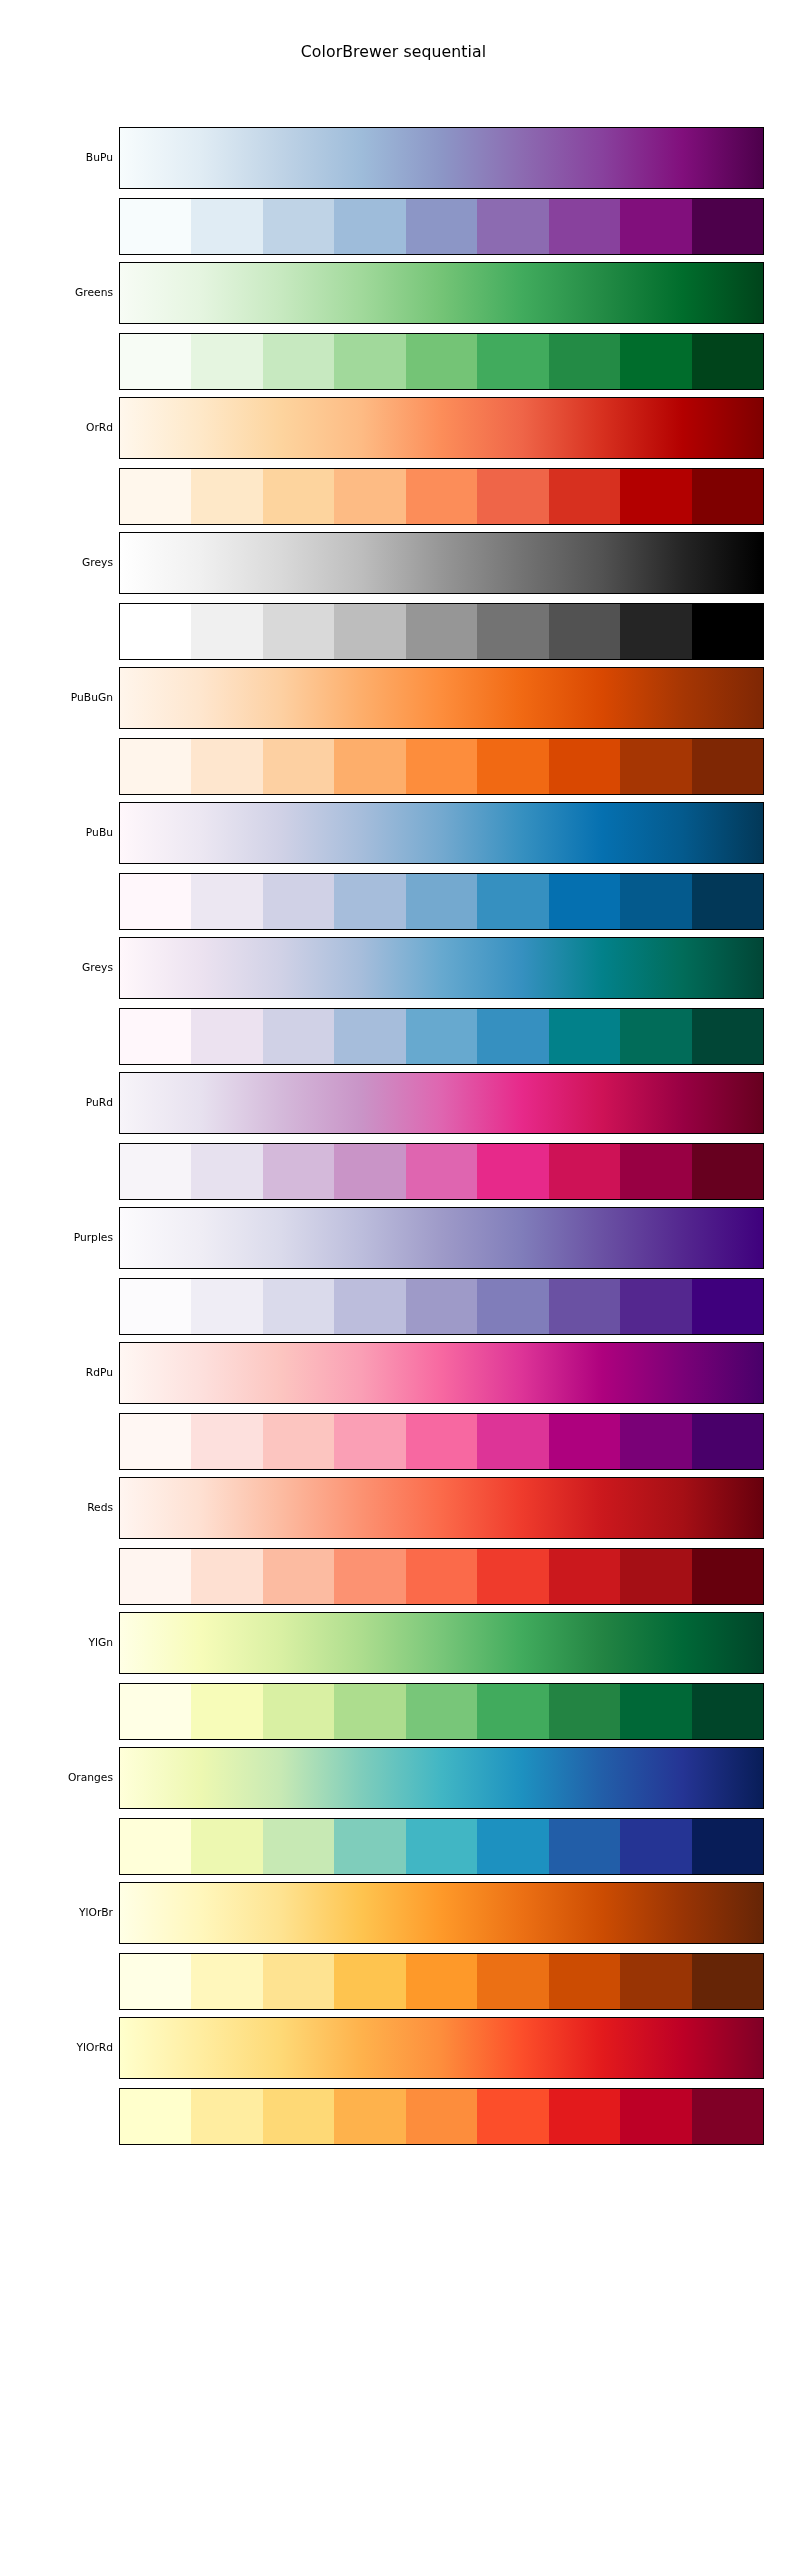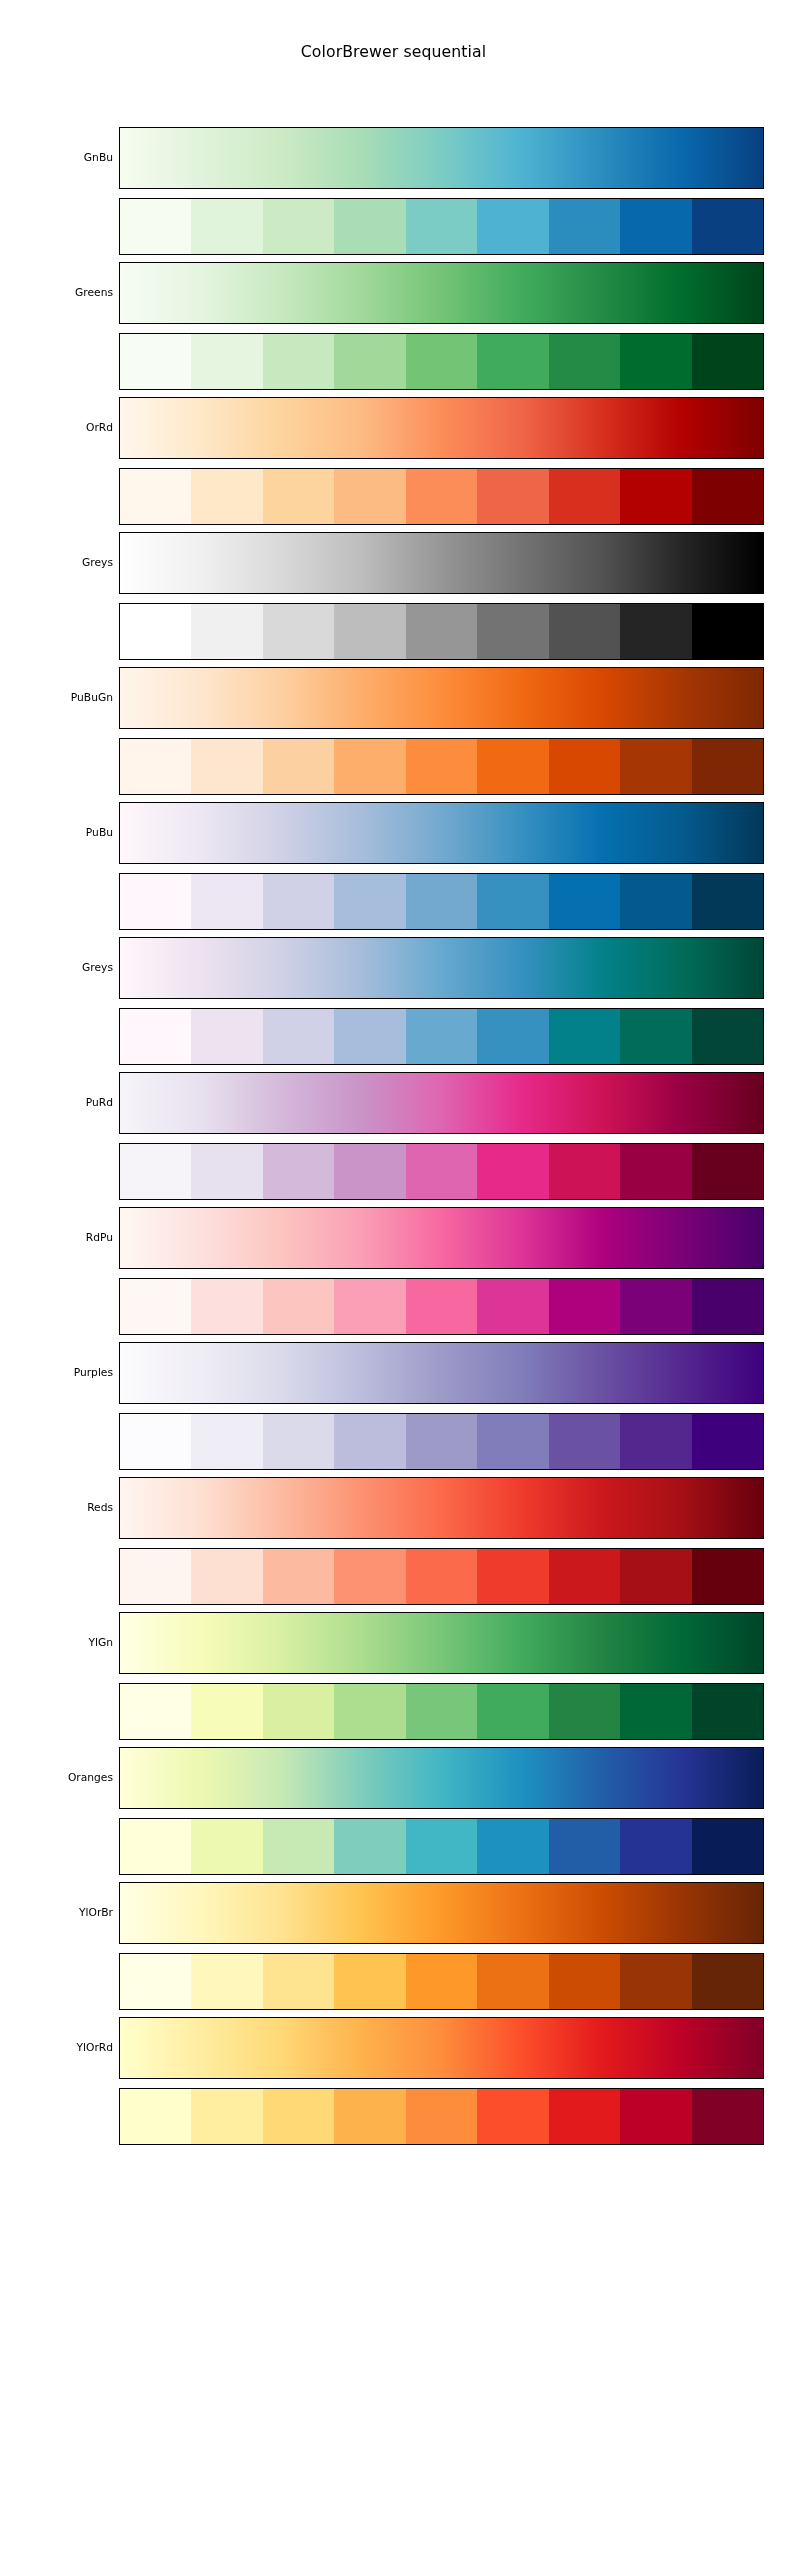--- a/index.html
+++ b/index.html
@@ -80,32 +80,32 @@
 </style>
 </head>
 <body>
 
 <div id="figure">
 
   <div id="figure-title">ColorBrewer sequential</div>
 
   <div id="cmap-list">
       <div class="cmap-group">
-        <div class="cmap-label">GnBu</div>
-        <div class="bar bar-continuous" style="background-image: linear-gradient(to right, rgb(247, 252, 240), rgb(224, 243, 219), rgb(204, 235, 197), rgb(168, 221, 181), rgb(123, 204, 196), rgb(78, 179, 211), rgb(43, 140, 190), rgb(8, 104, 172), rgb(8, 64, 129));"></div>
-        <div class="bar bar-discrete">
-          <div class="swatch" style="background: rgb(247, 252, 240);"></div>
-          <div class="swatch" style="background: rgb(224, 243, 219);"></div>
-          <div class="swatch" style="background: rgb(204, 235, 197);"></div>
-          <div class="swatch" style="background: rgb(168, 221, 181);"></div>
-          <div class="swatch" style="background: rgb(123, 204, 196);"></div>
-          <div class="swatch" style="background: rgb(78, 179, 211);"></div>
-          <div class="swatch" style="background: rgb(43, 140, 190);"></div>
-          <div class="swatch" style="background: rgb(8, 104, 172);"></div>
-          <div class="swatch" style="background: rgb(8, 64, 129);"></div>
+        <div class="cmap-label">BuPu</div>
+        <div class="bar bar-continuous" style="background-image: linear-gradient(to right, rgb(247, 252, 253), rgb(224, 236, 244), rgb(191, 211, 230), rgb(158, 188, 218), rgb(140, 150, 198), rgb(140, 107, 177), rgb(136, 65, 157), rgb(129, 15, 124), rgb(77, 0, 75));"></div>
+        <div class="bar bar-discrete">
+          <div class="swatch" style="background: rgb(247, 252, 253);"></div>
+          <div class="swatch" style="background: rgb(224, 236, 244);"></div>
+          <div class="swatch" style="background: rgb(191, 211, 230);"></div>
+          <div class="swatch" style="background: rgb(158, 188, 218);"></div>
+          <div class="swatch" style="background: rgb(140, 150, 198);"></div>
+          <div class="swatch" style="background: rgb(140, 107, 177);"></div>
+          <div class="swatch" style="background: rgb(136, 65, 157);"></div>
+          <div class="swatch" style="background: rgb(129, 15, 124);"></div>
+          <div class="swatch" style="background: rgb(77, 0, 75);"></div>
         </div>
       </div>
       <div class="cmap-group">
         <div class="cmap-label">Greens</div>
         <div class="bar bar-continuous" style="background-image: linear-gradient(to right, rgb(247, 252, 245), rgb(229, 245, 224), rgb(199, 233, 192), rgb(161, 217, 155), rgb(116, 196, 118), rgb(65, 171, 93), rgb(35, 139, 69), rgb(0, 109, 44), rgb(0, 68, 27));"></div>
         <div class="bar bar-discrete">
           <div class="swatch" style="background: rgb(247, 252, 245);"></div>
           <div class="swatch" style="background: rgb(229, 245, 224);"></div>
           <div class="swatch" style="background: rgb(199, 233, 192);"></div>
           <div class="swatch" style="background: rgb(161, 217, 155);"></div>
@@ -200,50 +200,50 @@
           <div class="swatch" style="background: rgb(212, 185, 218);"></div>
           <div class="swatch" style="background: rgb(201, 148, 199);"></div>
           <div class="swatch" style="background: rgb(223, 101, 176);"></div>
           <div class="swatch" style="background: rgb(231, 41, 138);"></div>
           <div class="swatch" style="background: rgb(206, 18, 86);"></div>
           <div class="swatch" style="background: rgb(152, 0, 67);"></div>
           <div class="swatch" style="background: rgb(103, 0, 31);"></div>
         </div>
       </div>
       <div class="cmap-group">
+        <div class="cmap-label">Purples</div>
+        <div class="bar bar-continuous" style="background-image: linear-gradient(to right, rgb(252, 251, 253), rgb(239, 237, 245), rgb(218, 218, 235), rgb(188, 189, 220), rgb(158, 154, 200), rgb(128, 125, 186), rgb(106, 81, 163), rgb(84, 39, 143), rgb(63, 0, 125));"></div>
+        <div class="bar bar-discrete">
+          <div class="swatch" style="background: rgb(252, 251, 253);"></div>
+          <div class="swatch" style="background: rgb(239, 237, 245);"></div>
+          <div class="swatch" style="background: rgb(218, 218, 235);"></div>
+          <div class="swatch" style="background: rgb(188, 189, 220);"></div>
+          <div class="swatch" style="background: rgb(158, 154, 200);"></div>
+          <div class="swatch" style="background: rgb(128, 125, 186);"></div>
+          <div class="swatch" style="background: rgb(106, 81, 163);"></div>
+          <div class="swatch" style="background: rgb(84, 39, 143);"></div>
+          <div class="swatch" style="background: rgb(63, 0, 125);"></div>
+        </div>
+      </div>
+      <div class="cmap-group">
         <div class="cmap-label">RdPu</div>
         <div class="bar bar-continuous" style="background-image: linear-gradient(to right, rgb(255, 247, 243), rgb(253, 224, 221), rgb(252, 197, 192), rgb(250, 159, 181), rgb(247, 104, 161), rgb(221, 52, 151), rgb(174, 1, 126), rgb(122, 1, 119), rgb(73, 0, 106));"></div>
         <div class="bar bar-discrete">
           <div class="swatch" style="background: rgb(255, 247, 243);"></div>
           <div class="swatch" style="background: rgb(253, 224, 221);"></div>
           <div class="swatch" style="background: rgb(252, 197, 192);"></div>
           <div class="swatch" style="background: rgb(250, 159, 181);"></div>
           <div class="swatch" style="background: rgb(247, 104, 161);"></div>
           <div class="swatch" style="background: rgb(221, 52, 151);"></div>
           <div class="swatch" style="background: rgb(174, 1, 126);"></div>
           <div class="swatch" style="background: rgb(122, 1, 119);"></div>
           <div class="swatch" style="background: rgb(73, 0, 106);"></div>
         </div>
       </div>
       <div class="cmap-group">
-        <div class="cmap-label">Purples</div>
-        <div class="bar bar-continuous" style="background-image: linear-gradient(to right, rgb(252, 251, 253), rgb(239, 237, 245), rgb(218, 218, 235), rgb(188, 189, 220), rgb(158, 154, 200), rgb(128, 125, 186), rgb(106, 81, 163), rgb(84, 39, 143), rgb(63, 0, 125));"></div>
-        <div class="bar bar-discrete">
-          <div class="swatch" style="background: rgb(252, 251, 253);"></div>
-          <div class="swatch" style="background: rgb(239, 237, 245);"></div>
-          <div class="swatch" style="background: rgb(218, 218, 235);"></div>
-          <div class="swatch" style="background: rgb(188, 189, 220);"></div>
-          <div class="swatch" style="background: rgb(158, 154, 200);"></div>
-          <div class="swatch" style="background: rgb(128, 125, 186);"></div>
-          <div class="swatch" style="background: rgb(106, 81, 163);"></div>
-          <div class="swatch" style="background: rgb(84, 39, 143);"></div>
-          <div class="swatch" style="background: rgb(63, 0, 125);"></div>
-        </div>
-      </div>
-      <div class="cmap-group">
         <div class="cmap-label">Reds</div>
         <div class="bar bar-continuous" style="background-image: linear-gradient(to right, rgb(255, 245, 240), rgb(254, 224, 210), rgb(252, 187, 161), rgb(252, 146, 114), rgb(251, 106, 74), rgb(239, 59, 44), rgb(203, 24, 29), rgb(165, 15, 21), rgb(103, 0, 13));"></div>
         <div class="bar bar-discrete">
           <div class="swatch" style="background: rgb(255, 245, 240);"></div>
           <div class="swatch" style="background: rgb(254, 224, 210);"></div>
           <div class="swatch" style="background: rgb(252, 187, 161);"></div>
           <div class="swatch" style="background: rgb(252, 146, 114);"></div>
           <div class="swatch" style="background: rgb(251, 106, 74);"></div>
           <div class="swatch" style="background: rgb(239, 59, 44);"></div>
           <div class="swatch" style="background: rgb(203, 24, 29);"></div>

